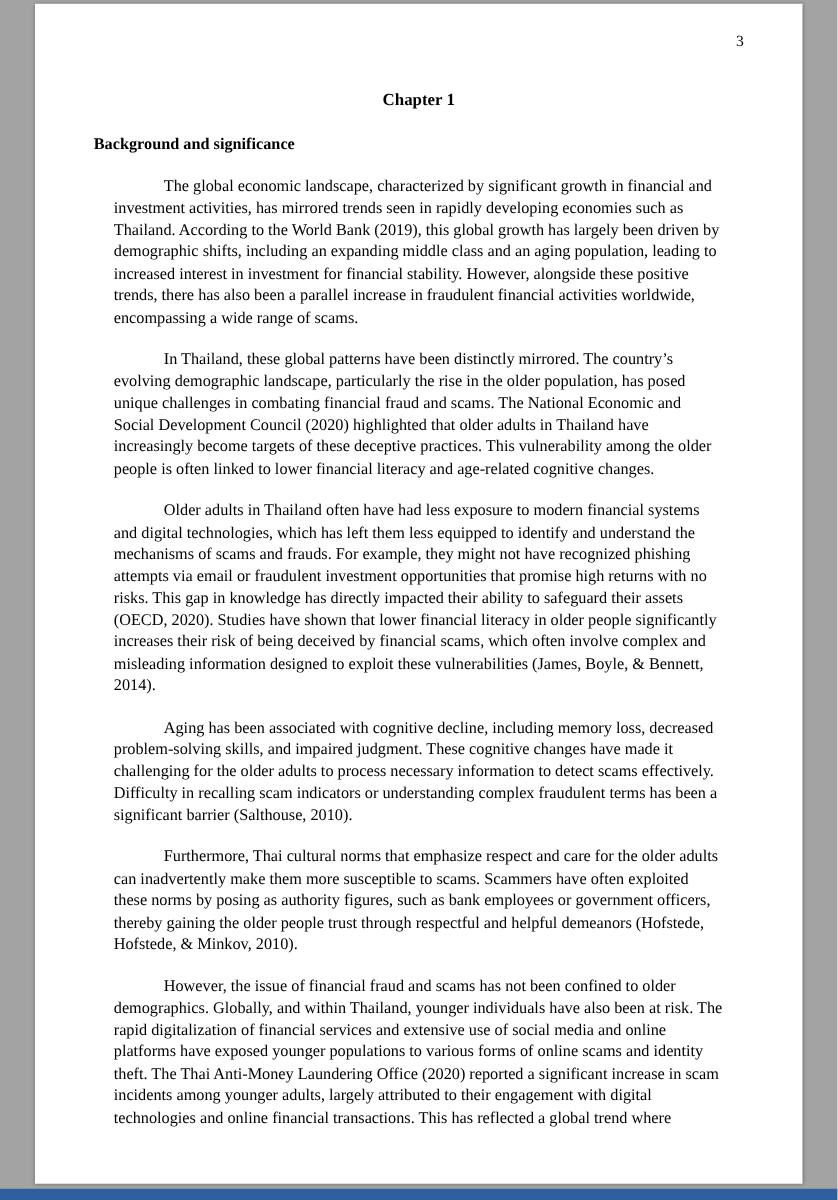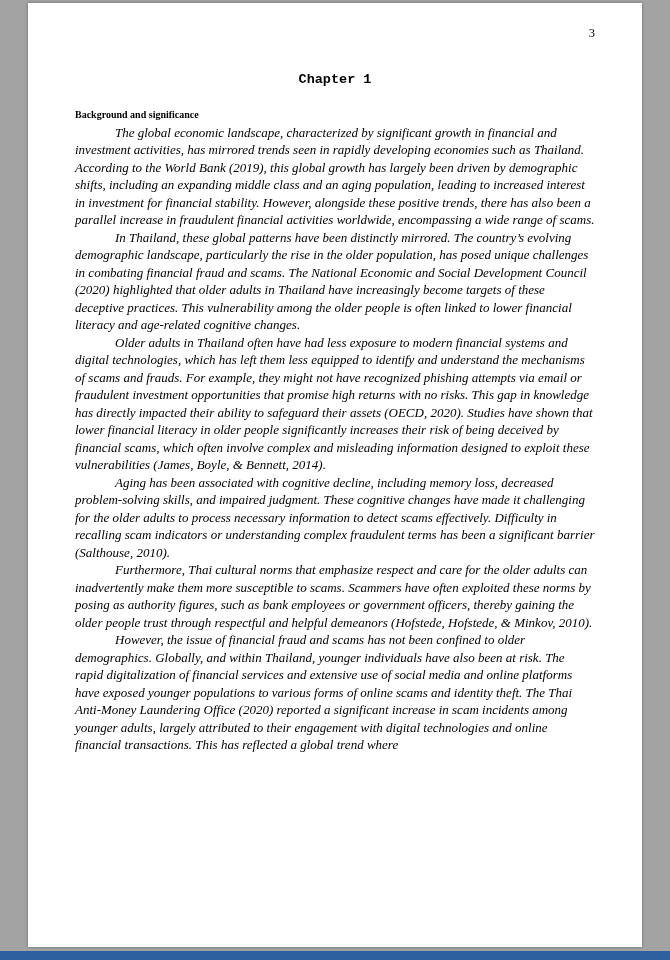--- a/index.html
+++ b/index.html
@@ -33,32 +33,30 @@
     text-align: right;
     margin-bottom: 28px;
     font-size: 12.5px;
   }
   .chapter-title,
   .section-title {
     text-align: center;
     font-weight: bold;
     font-size: 13.5px;
     margin-bottom: 18px;
-    font-family: Liberation Mono, monospace;
   }
   .sub-heading {
     font-weight: bold;
-    font-size: 10px;
+    font-size: 13px;
     margin-bottom: 0;
   }
   .body-text p.para {
     text-indent: 40px;
     text-align: left;
-    margin: 0;
-    font-style: italic;
+    margin: 16px;
   }
   .bottom-bar {
     position: absolute;
     left: 0;
     right: 0;
     bottom: 0;
     height: 9px;
     background: #2d5f9e;
   }
 </style>

